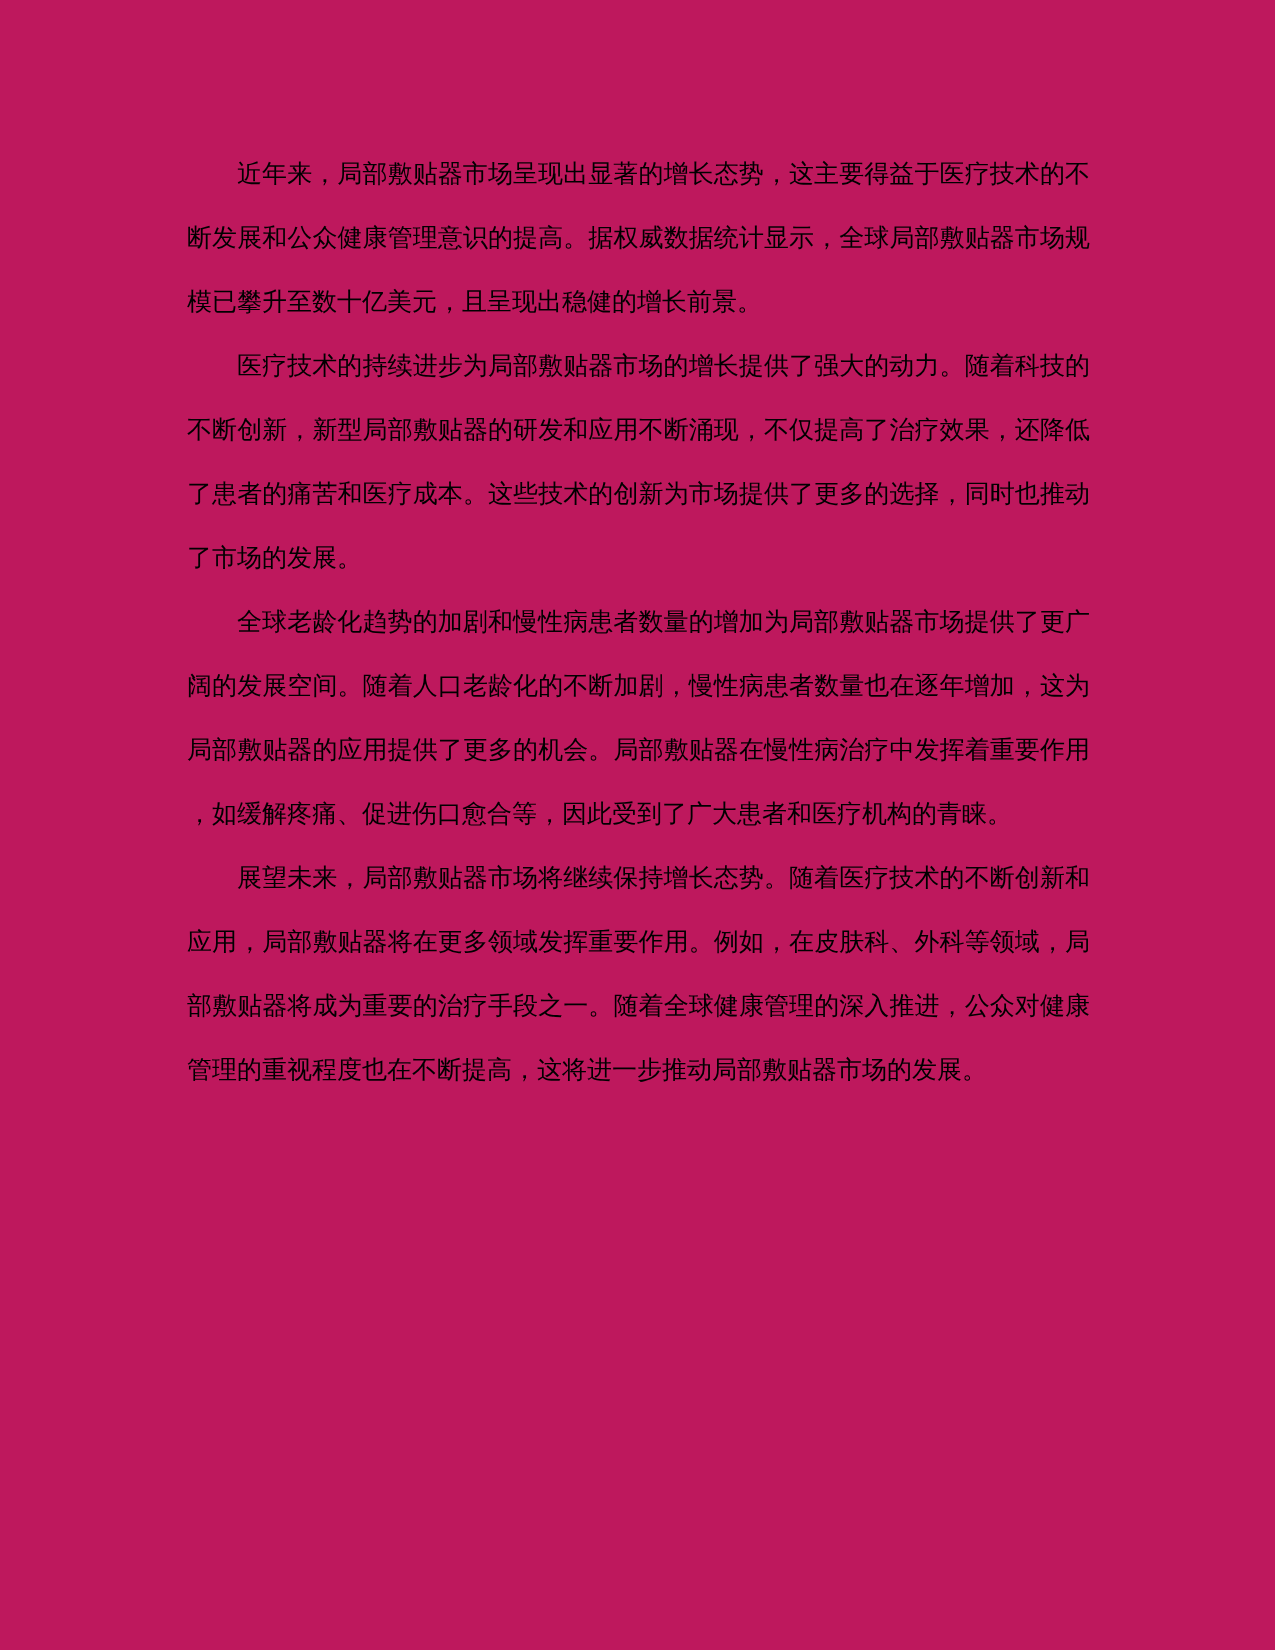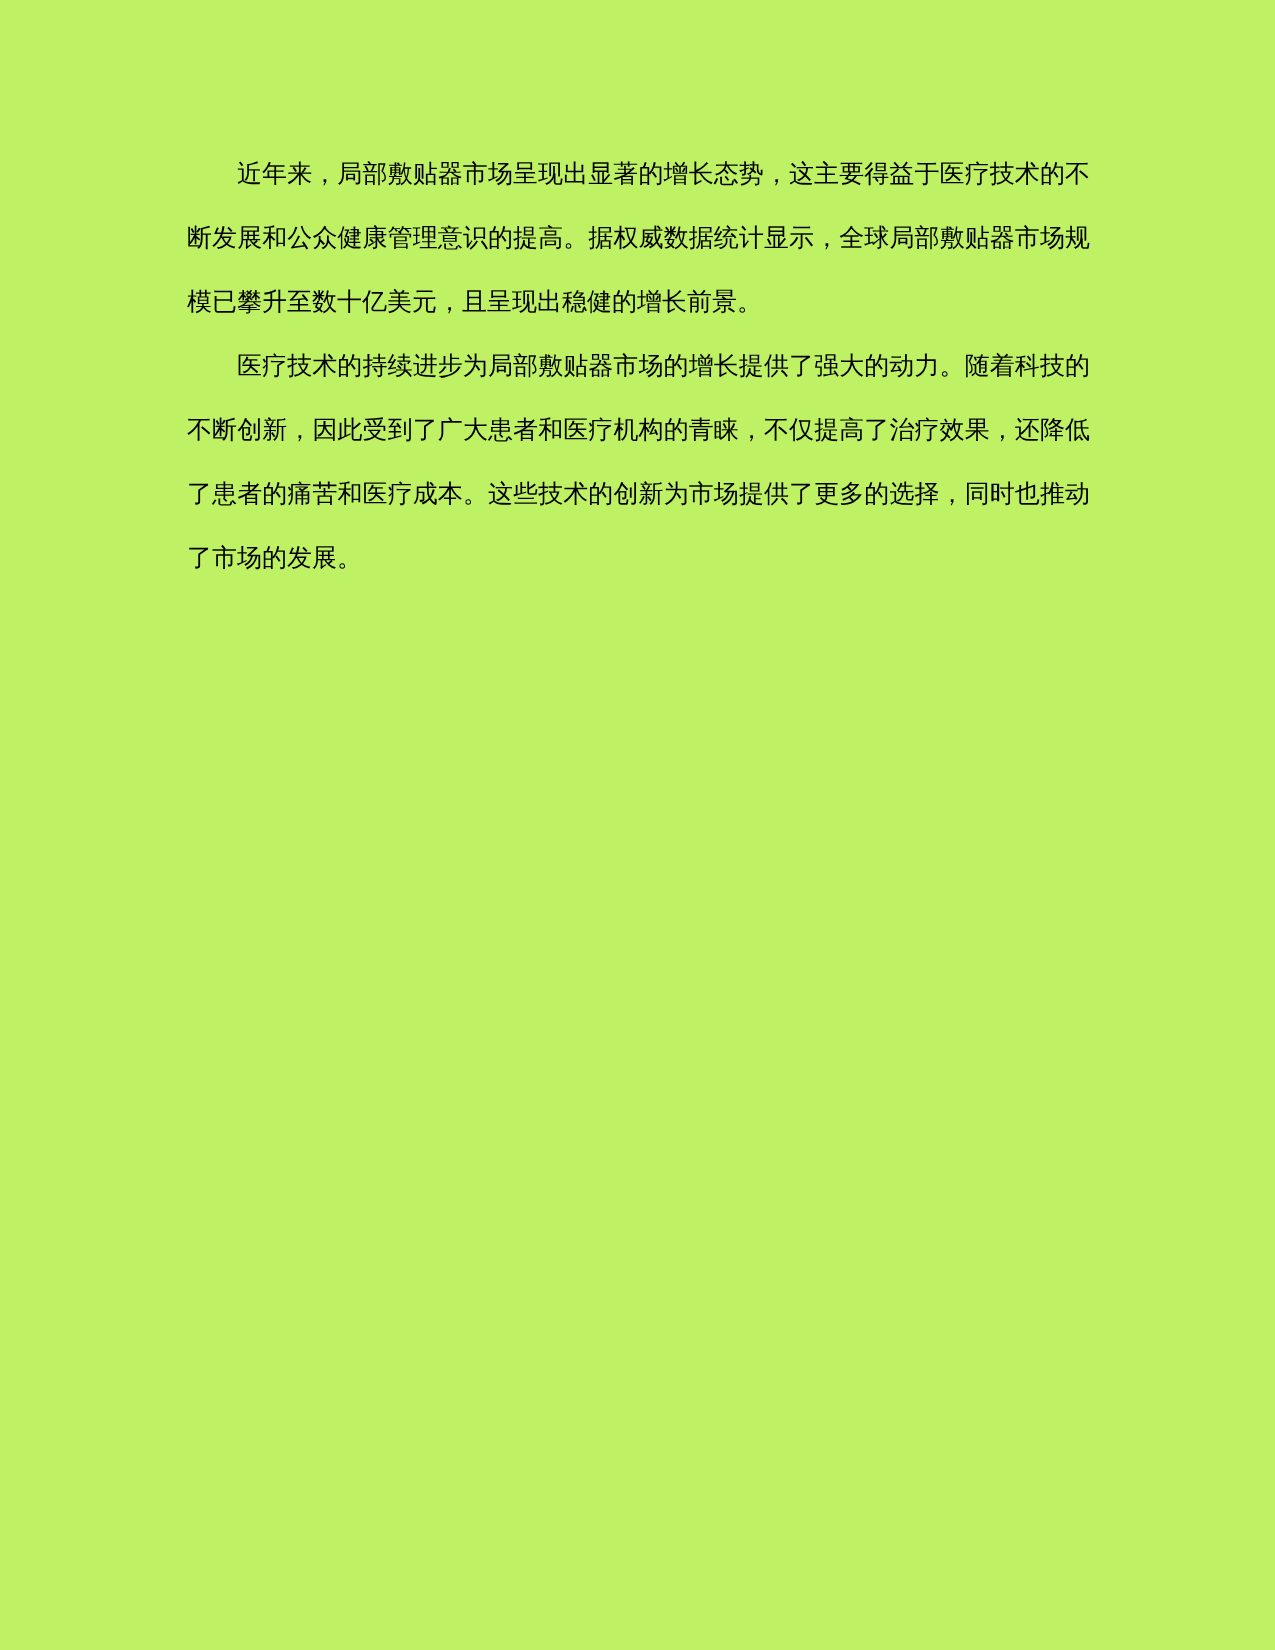--- a/index.html
+++ b/index.html
@@ -5,21 +5,21 @@
     * { box-sizing: border-box; }
     html, body {
       margin: 0;
       padding: 0;
       background: #ffffff;
     }
     .page {
       position: relative;
       width: 1275px;
       height: 1650px;
-      background: #bef264;
+      background: #be185d;
       overflow: hidden;
       font-family: "Liberation Sans", sans-serif;
     }
     .doc-body {
       position: absolute;
       left: 187px;
       top: 141px;
       width: 903px;
     }
     .para {
@@ -35,15 +35,17 @@
       line-break: anywhere;
       font-family: "Liberation Sans", sans-serif;
     }
   </style>
 </head>
 <body>
 
 <div class="page">
   <div class="doc-body">
     <p class="para">近年来，局部敷贴器市场呈现出显著的增长态势，这主要得益于医疗技术的不断发展和公众健康管理意识的提高。据权威数据统计显示，全球局部敷贴器市场规模已攀升至数十亿美元，且呈现出稳健的增长前景。</p>
-    <p class="para">医疗技术的持续进步为局部敷贴器市场的增长提供了强大的动力。随着科技的不断创新，因此受到了广大患者和医疗机构的青睐，不仅提高了治疗效果，还降低了患者的痛苦和医疗成本。这些技术的创新为市场提供了更多的选择，同时也推动了市场的发展。</p>
+    <p class="para">医疗技术的持续进步为局部敷贴器市场的增长提供了强大的动力。随着科技的不断创新，新型局部敷贴器的研发和应用不断涌现，不仅提高了治疗效果，还降低了患者的痛苦和医疗成本。这些技术的创新为市场提供了更多的选择，同时也推动了市场的发展。</p>
+    <p class="para">全球老龄化趋势的加剧和慢性病患者数量的增加为局部敷贴器市场提供了更广阔的发展空间。随着人口老龄化的不断加剧，慢性病患者数量也在逐年增加，这为局部敷贴器的应用提供了更多的机会。局部敷贴器在慢性病治疗中发挥着重要作用，如缓解疼痛、促进伤口愈合等，因此受到了广大患者和医疗机构的青睐。</p>
+    <p class="para">展望未来，局部敷贴器市场将继续保持增长态势。随着医疗技术的不断创新和应用，局部敷贴器将在更多领域发挥重要作用。例如，在皮肤科、外科等领域，局部敷贴器将成为重要的治疗手段之一。随着全球健康管理的深入推进，公众对健康管理的重视程度也在不断提高，这将进一步推动局部敷贴器市场的发展。</p>
   </div>
 </div>
 
 </body></html>

